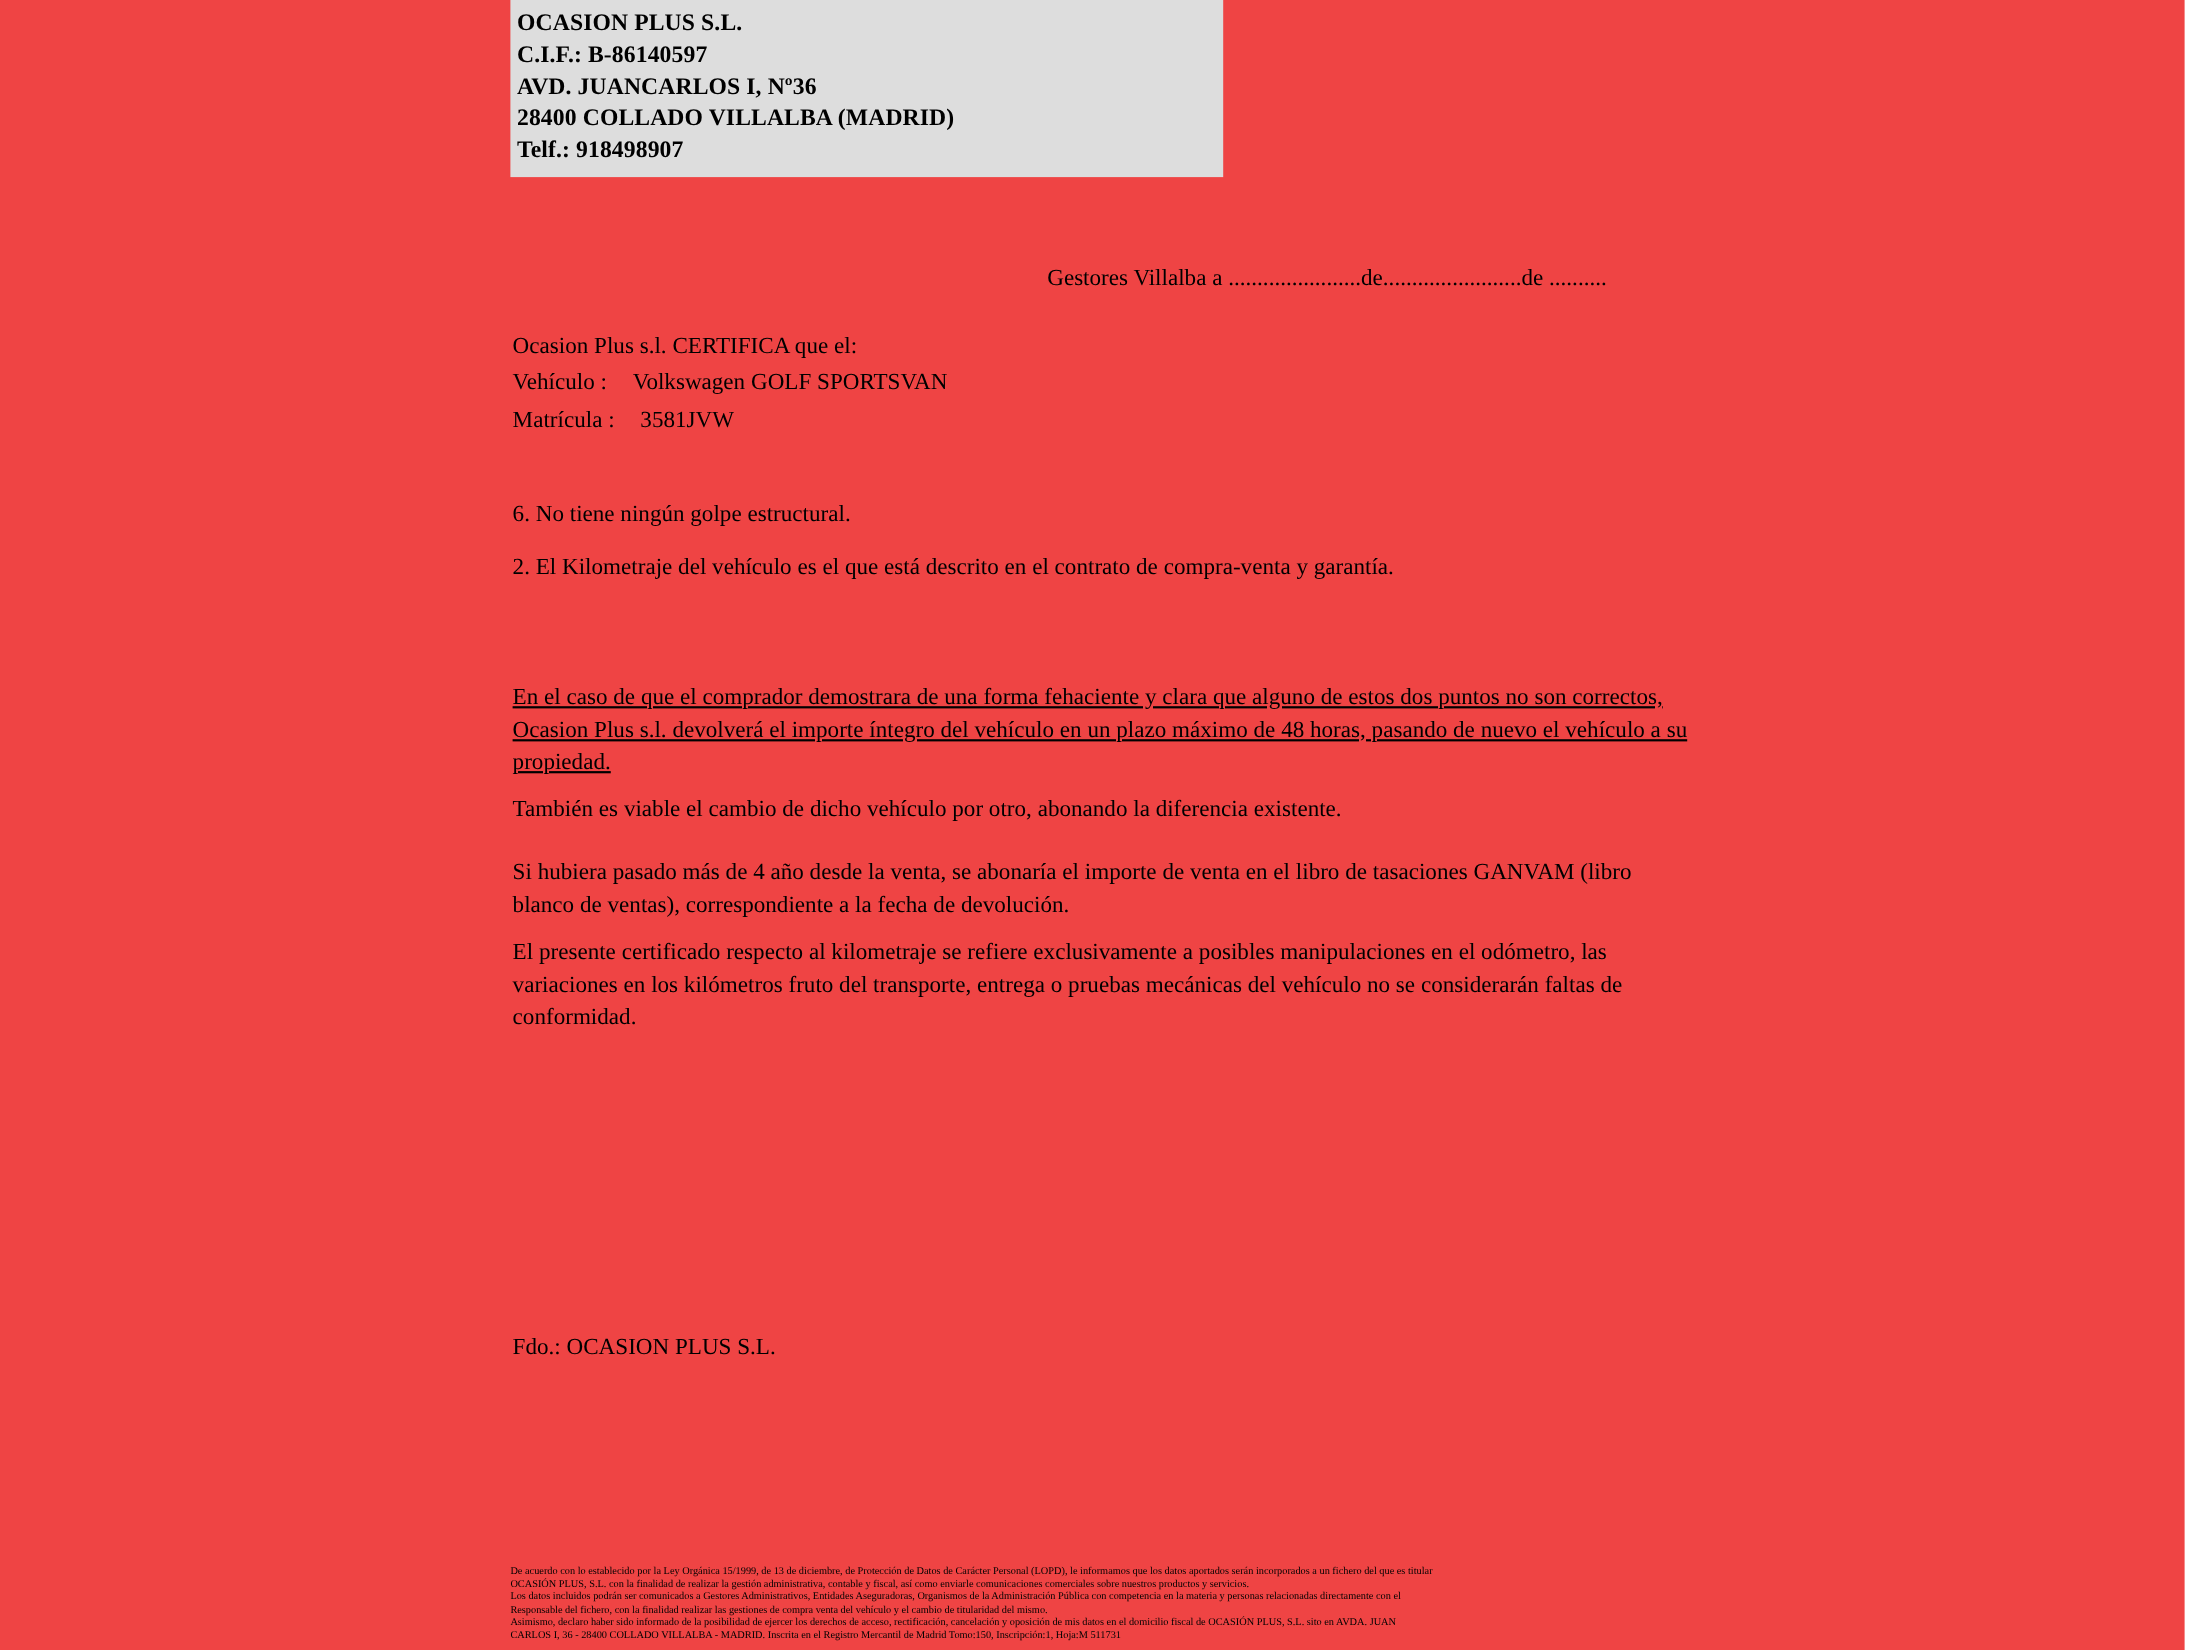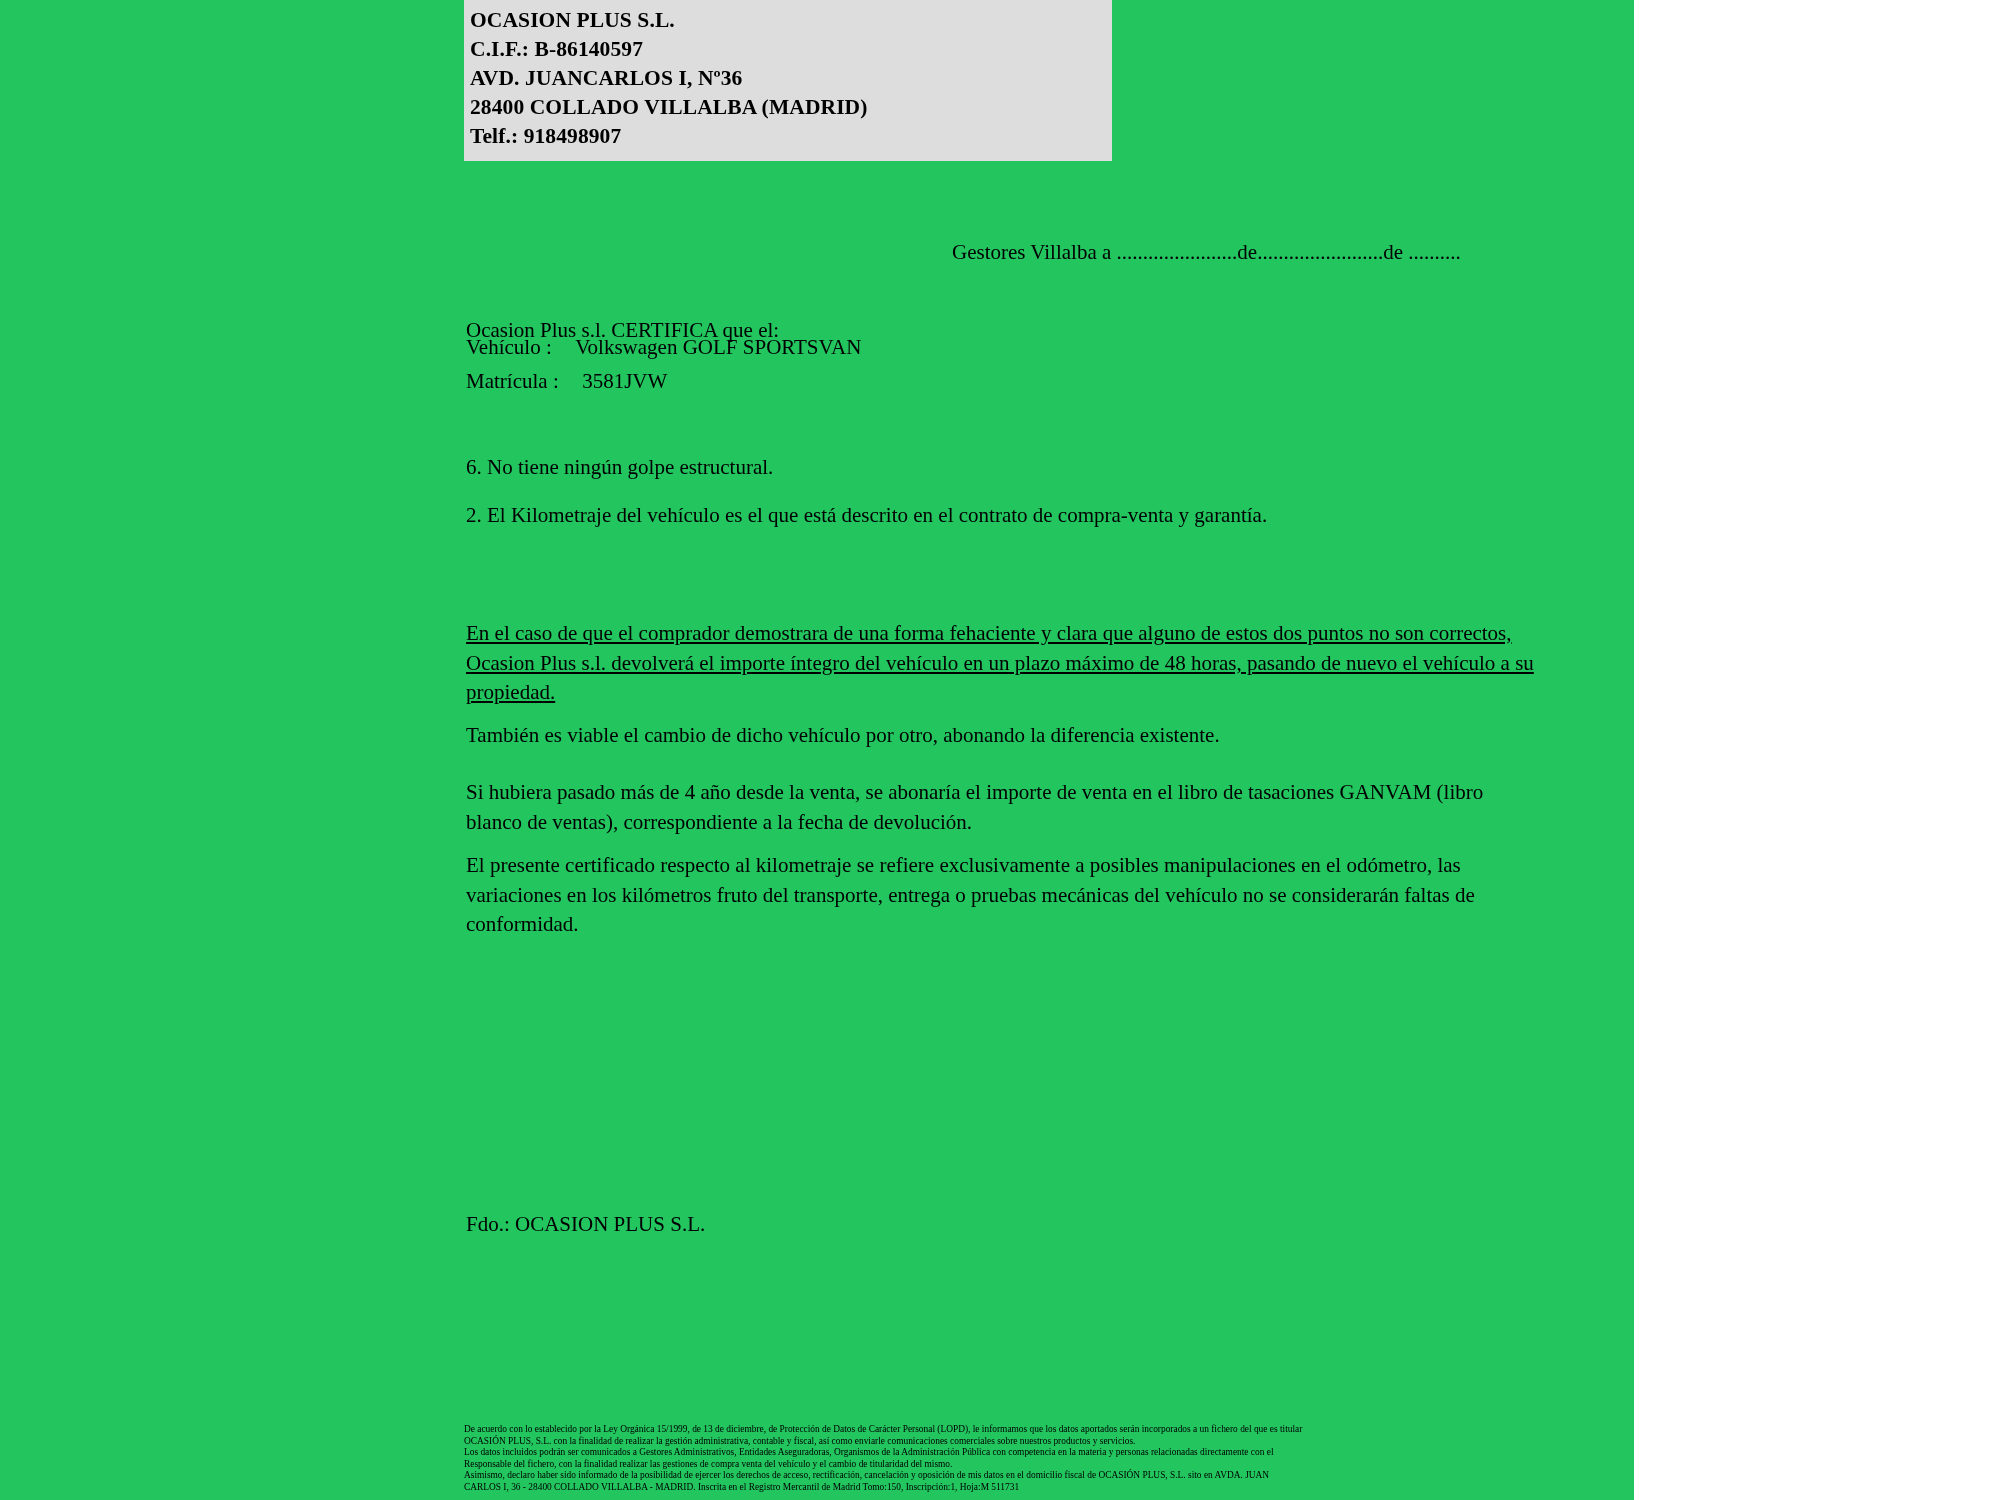--- a/index.html
+++ b/index.html
@@ -13,23 +13,23 @@
     font-family: "Liberation Serif", serif;
     color: #000000;
     position: relative;
     overflow: hidden;
   }
 
   .page {
     position: absolute;
     left: 0;
     top: 0;
-    width: 1634px;
+    width: 1986px;
     height: 1500px;
-    background: #22c55e;
+    background: #ef4444;
   }
 
   
   .letterhead {
     position: absolute;
     left: 464px;
     top: 0px;
     width: 648px;
     background: #dddddd;
     padding: 6px 0 10px 6px;
@@ -50,21 +50,20 @@
     font-size: 21px;
     white-space: nowrap;
   }
 
   .certifies {
     position: absolute;
     left: 466px;
     top: 302px;
     font-size: 21px;
     white-space: nowrap;
-    margin-top: 16px;
   }
 
   .field-row {
     position: absolute;
     left: 466px;
     font-size: 21px;
     white-space: nowrap;
   }
   .field-row.vehiculo { top: 335px; }
   .field-row.matricula { top: 369px; }

